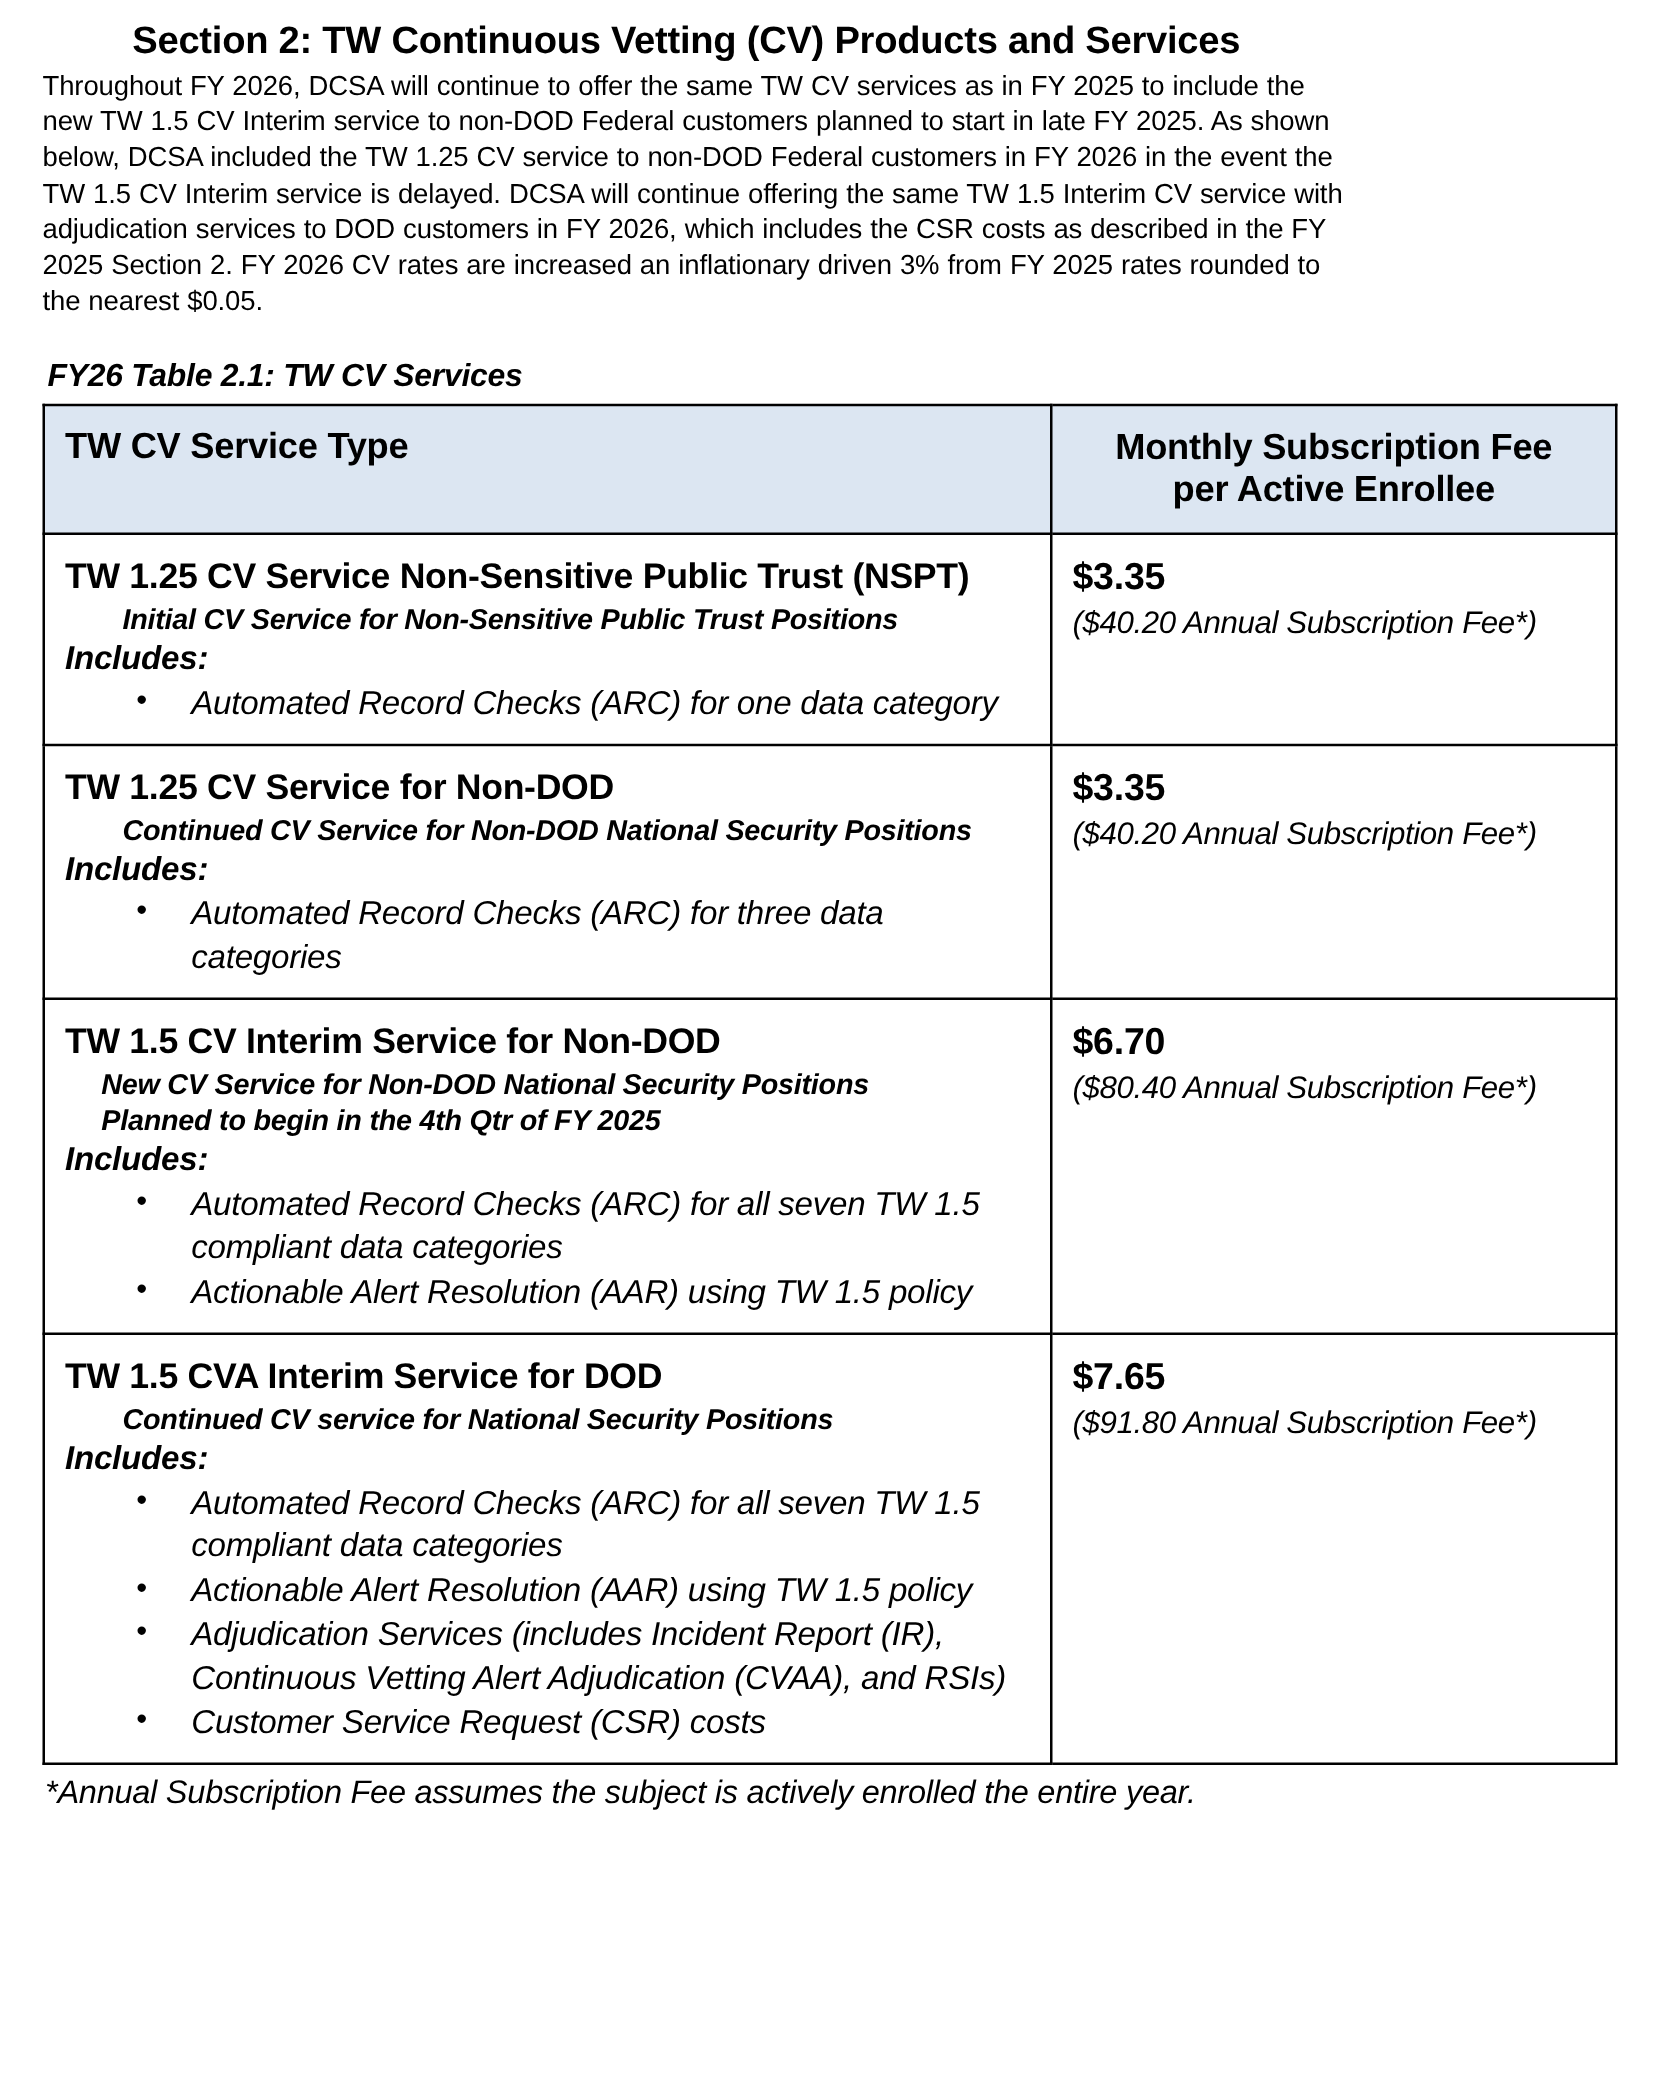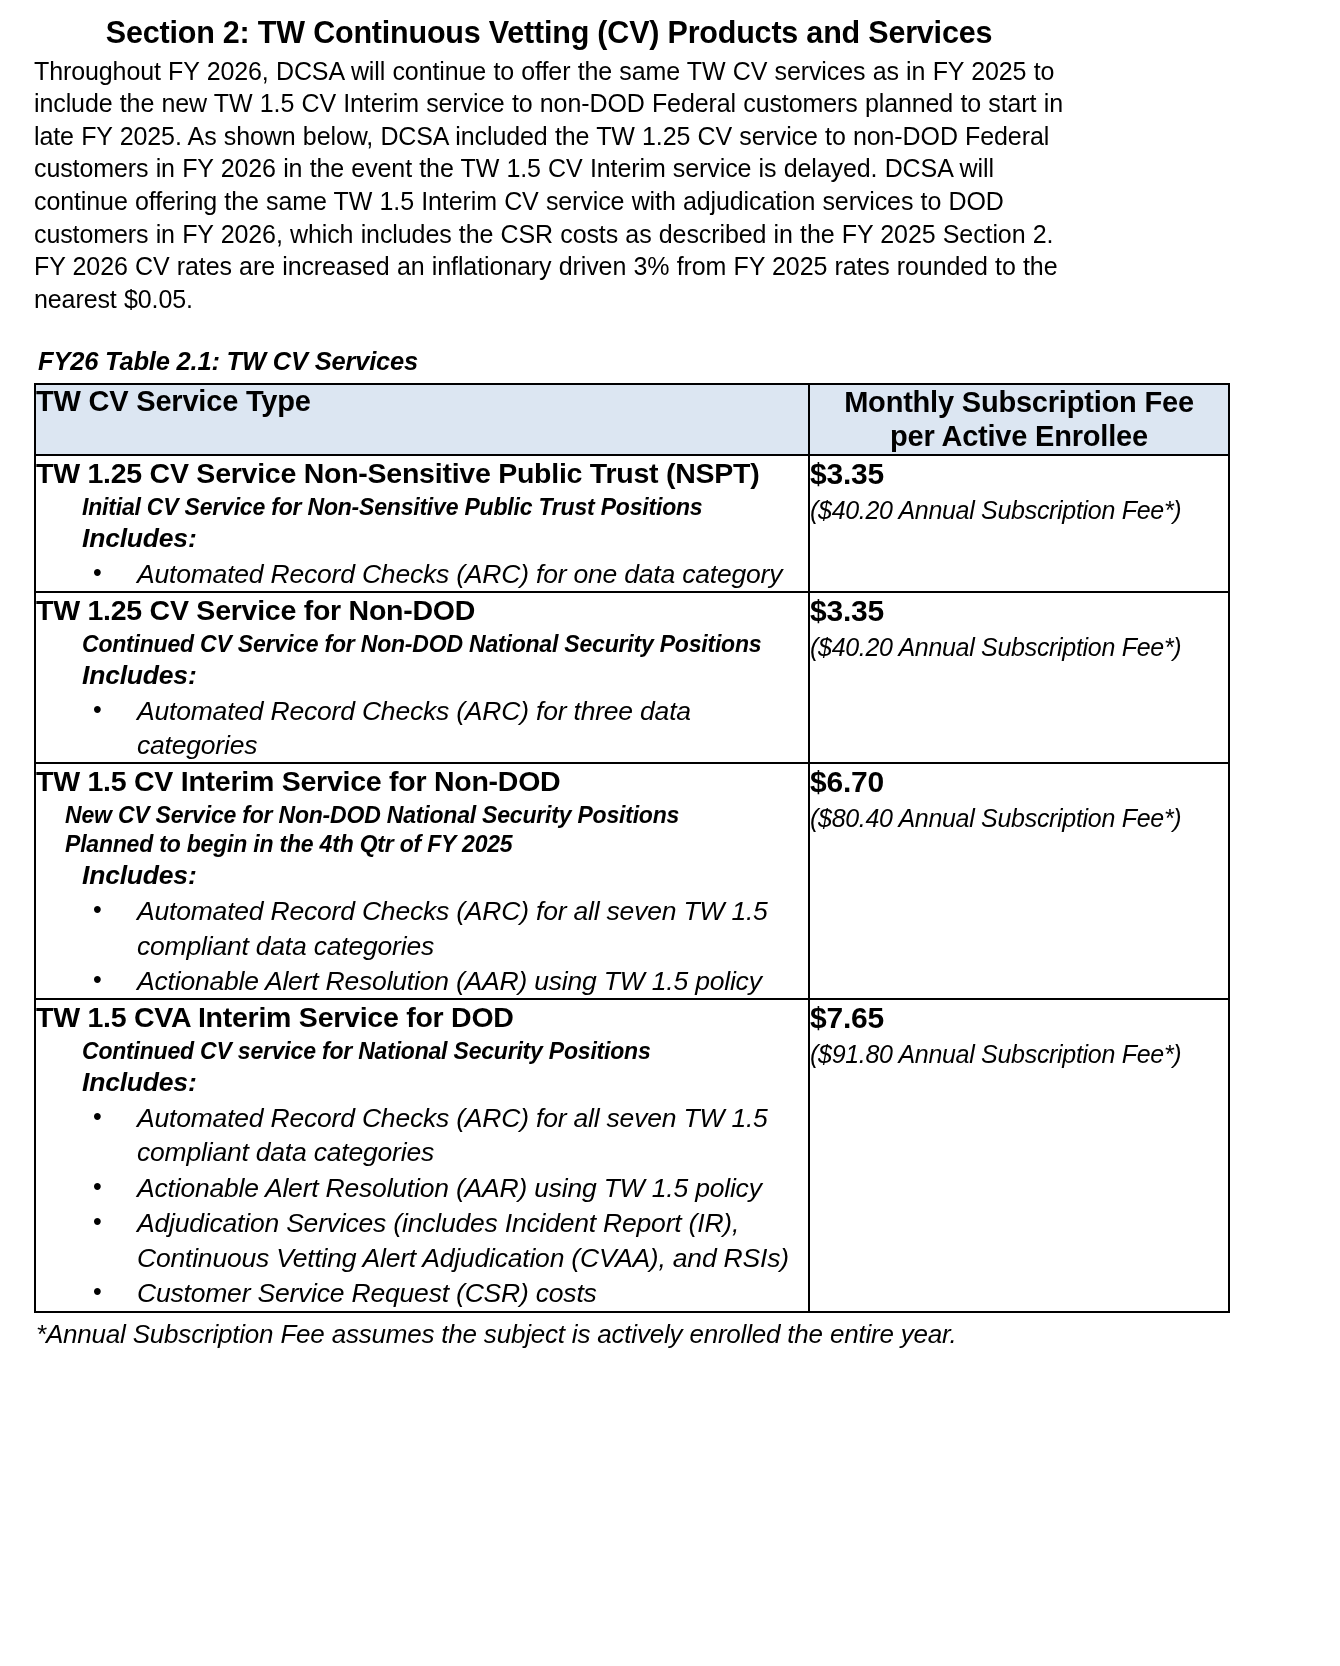--- a/index.html
+++ b/index.html
@@ -24,21 +24,21 @@
   .doc-title {
     text-align: center;
     font-size: 30.5px;
     font-weight: bold;
     letter-spacing: -0.2px;
     margin: 0 0 4px 0;
     line-height: 1.2;
     padding-right: 22px;
   }
   .intro {
-    font-size: 25px;
+    font-size: 22px;
     line-height: 1.305;
     letter-spacing: -0.1px;
     margin: 0;
     text-align: left;
     word-spacing: 0.4px;
   }
   .table-caption {
     font-size: 25.5px;
     font-weight: bold;
     font-style: italic;
@@ -47,21 +47,21 @@
   }
   table.fee-table {
     border-collapse: collapse;
     width: 1192px;
     table-layout: fixed;
     margin-left: 0;
   }
   table.fee-table td, table.fee-table th {
     border: 2.4px solid #000000;
     vertical-align: top;
-    padding: 0;
+    padding: 16px;
   }
   th.col-service, td.col-service { width: 772px; }
   th.col-fee, td.col-fee { width: 418px; }
 
   thead th {
     background: #dce6f2;
     vertical-align: middle;
   }
   .th-service {
     font-size: 29px;
@@ -97,21 +97,20 @@
     letter-spacing: -0.2px;
     margin-left: 46px;
   }
   .svc-sub.indent-more { margin-left: 29px; }
   .svc-includes {
     font-size: 26.5px;
     font-weight: bold;
     font-style: italic;
     line-height: 1.27;
     letter-spacing: -0.2px;
-    margin-left: 46px;
   }
   ul.bullets {
     margin: 0;
     padding: 0;
     list-style: none;
   }
   ul.bullets li {
     position: relative;
     font-size: 26.5px;
     font-style: italic;

